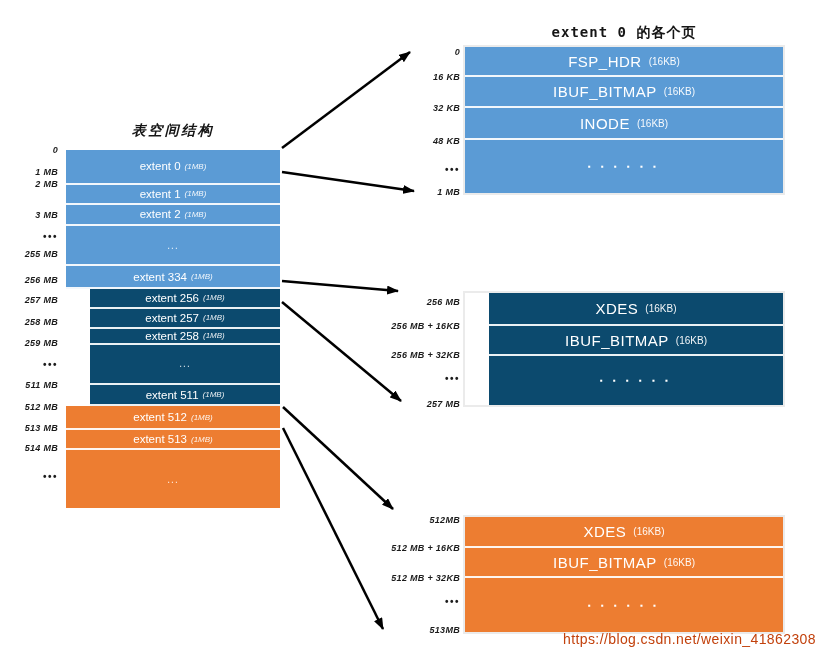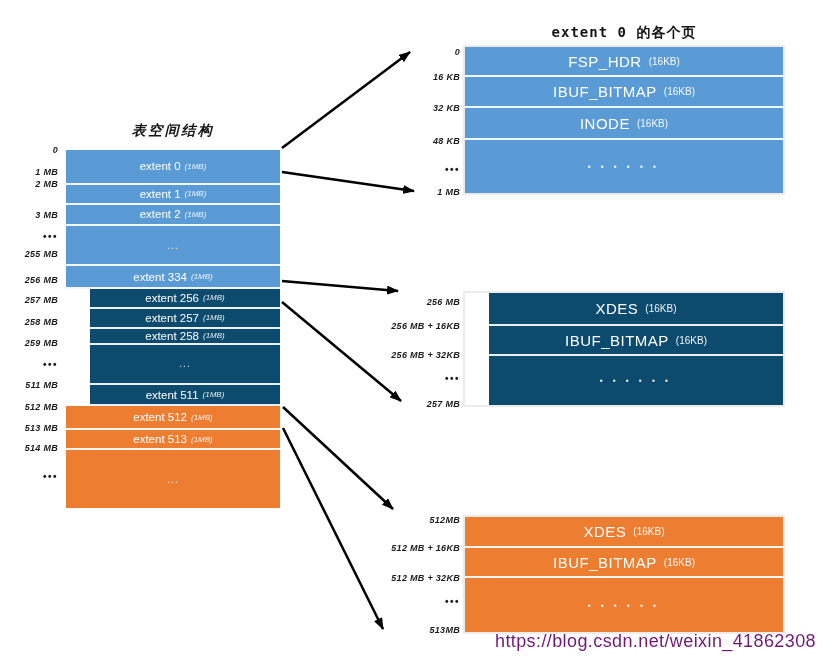--- a/index.html
+++ b/index.html
@@ -42,21 +42,21 @@
   
   .axis{
     position:absolute;font-style:italic;font-weight:bold;font-size:9px;color:#1b1b1b;
     transform:translateY(-50%);white-space:nowrap;letter-spacing:.3px;
   }
   .axis.a-lc{left:0;width:58px;text-align:right;}
   .axis.a-rb{left:296px;width:164px;text-align:right;}
   .axis.dots{font-style:normal;font-size:10px;letter-spacing:1.5px;}
 
   .watermark{
-    position:absolute;right:10px;top:631px;font-size:18px;color:#701a75;
+    position:absolute;right:10px;top:631px;font-size:14px;color:#c2410c;
     letter-spacing:.4px;
   }
 </style>
 </head>
 <body>
 
 <div class="canvas">
 
   <svg class="arrows" width="826" height="657" viewBox="0 0 826 657" xmlns="http://www.w3.org/2000/svg">
     <defs>

